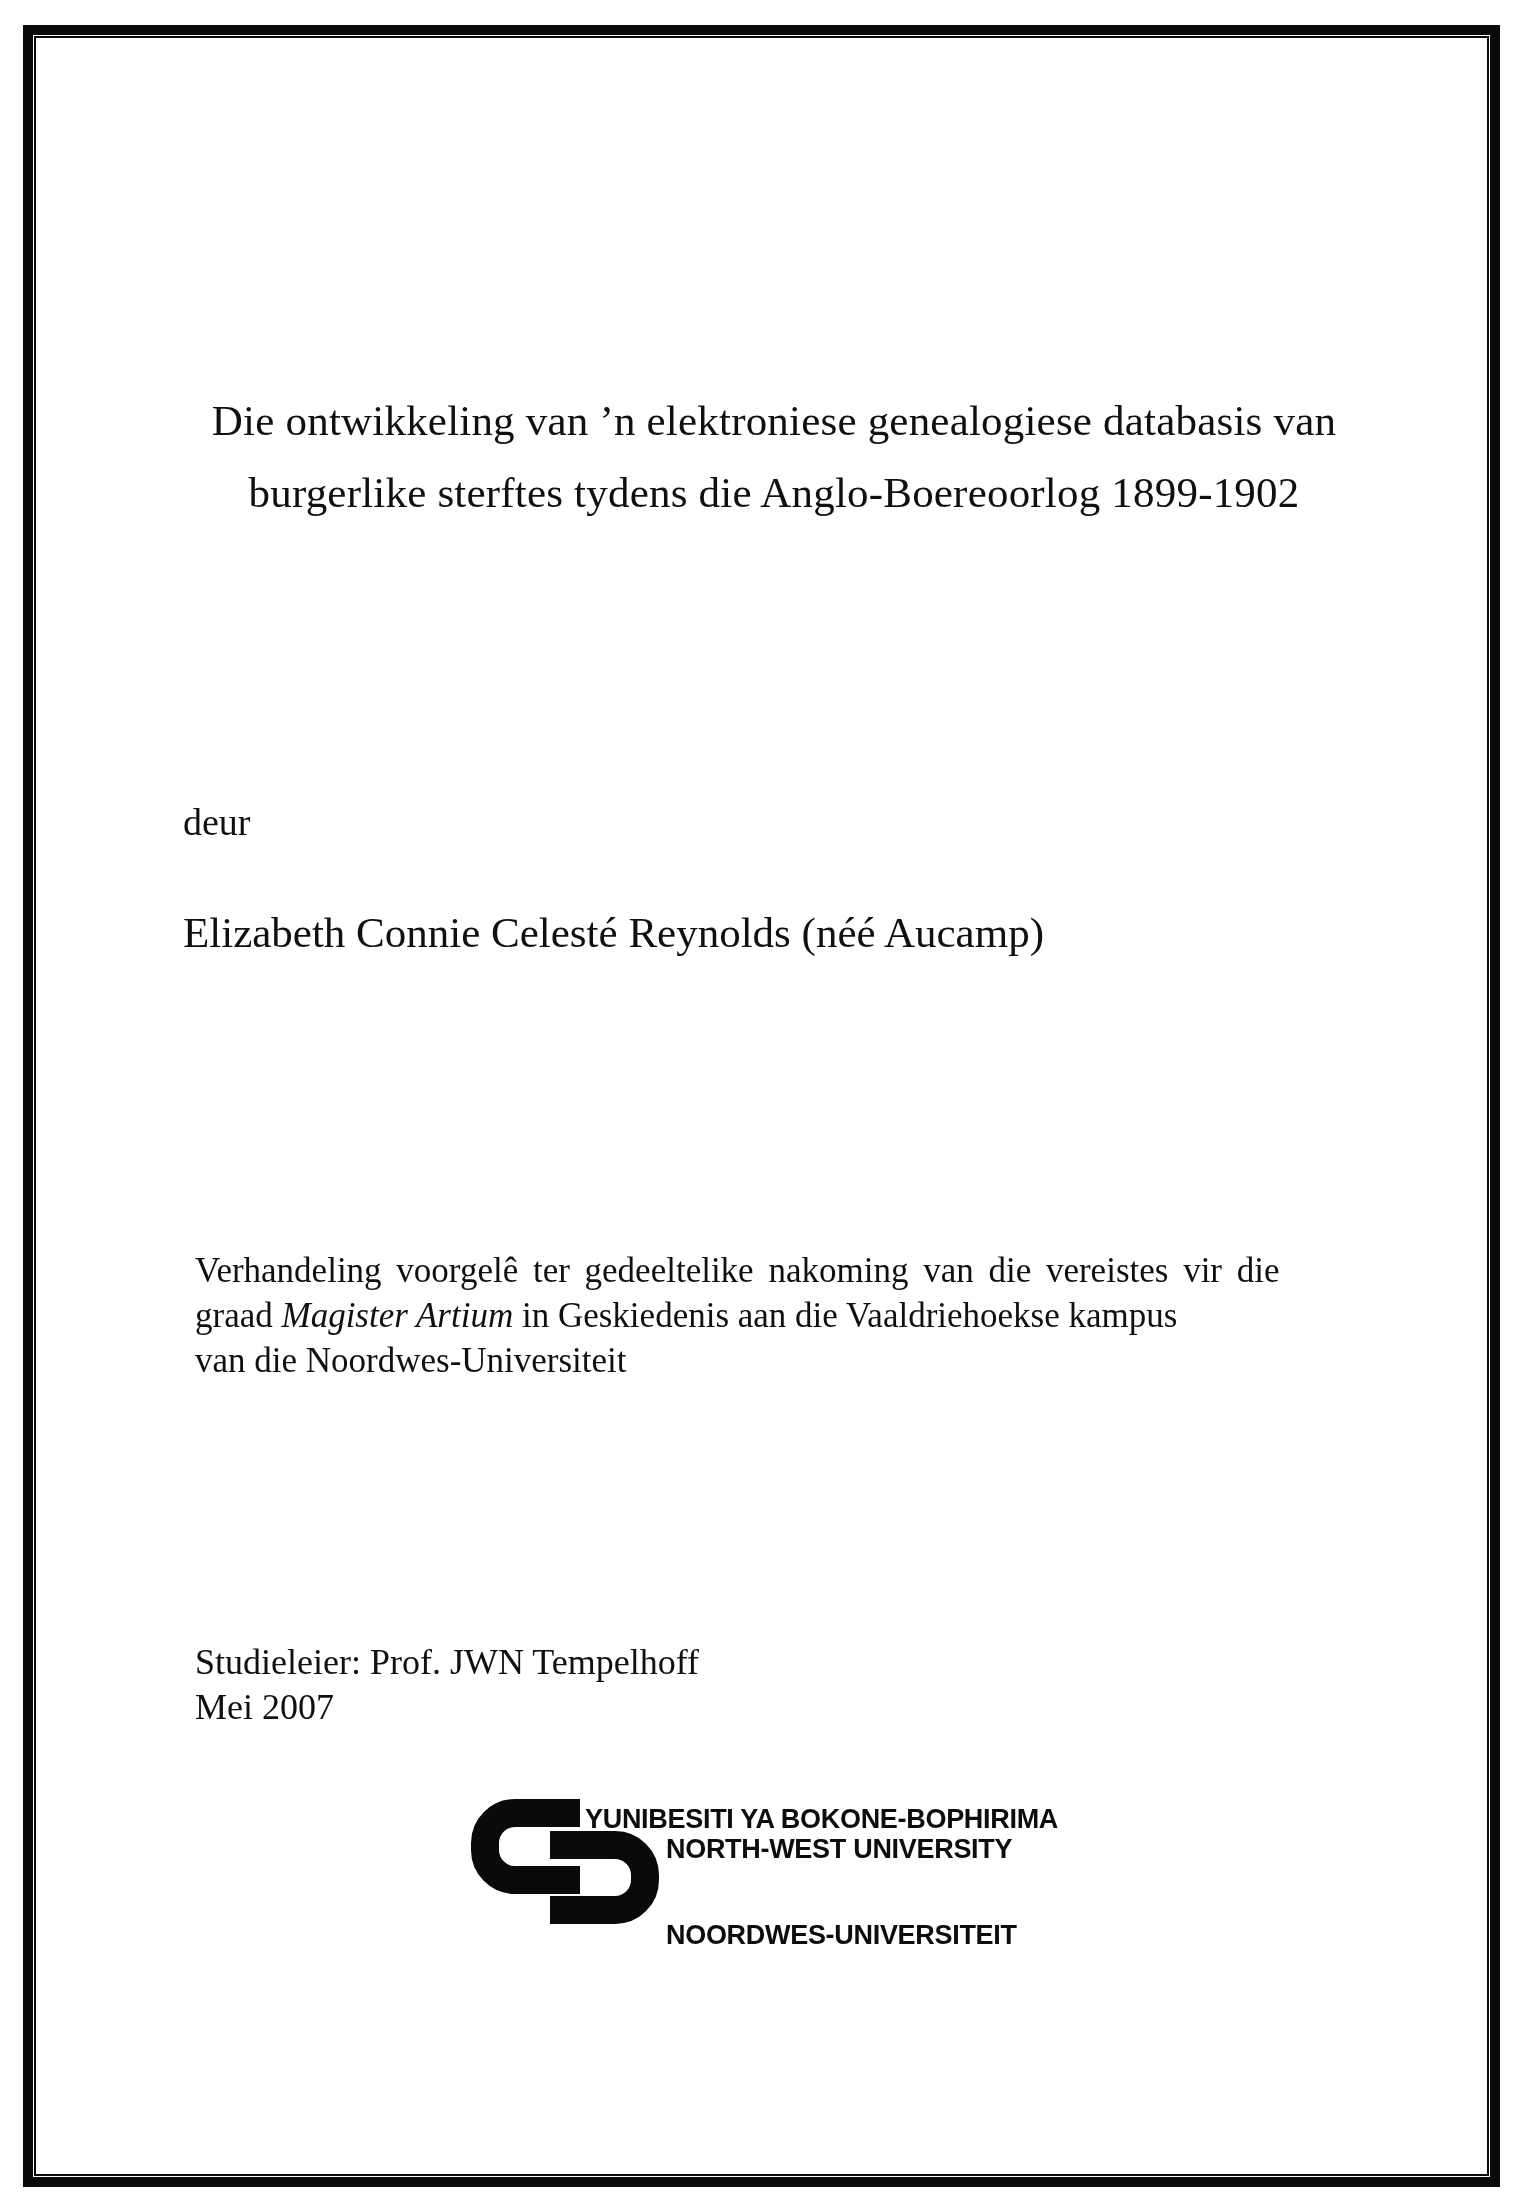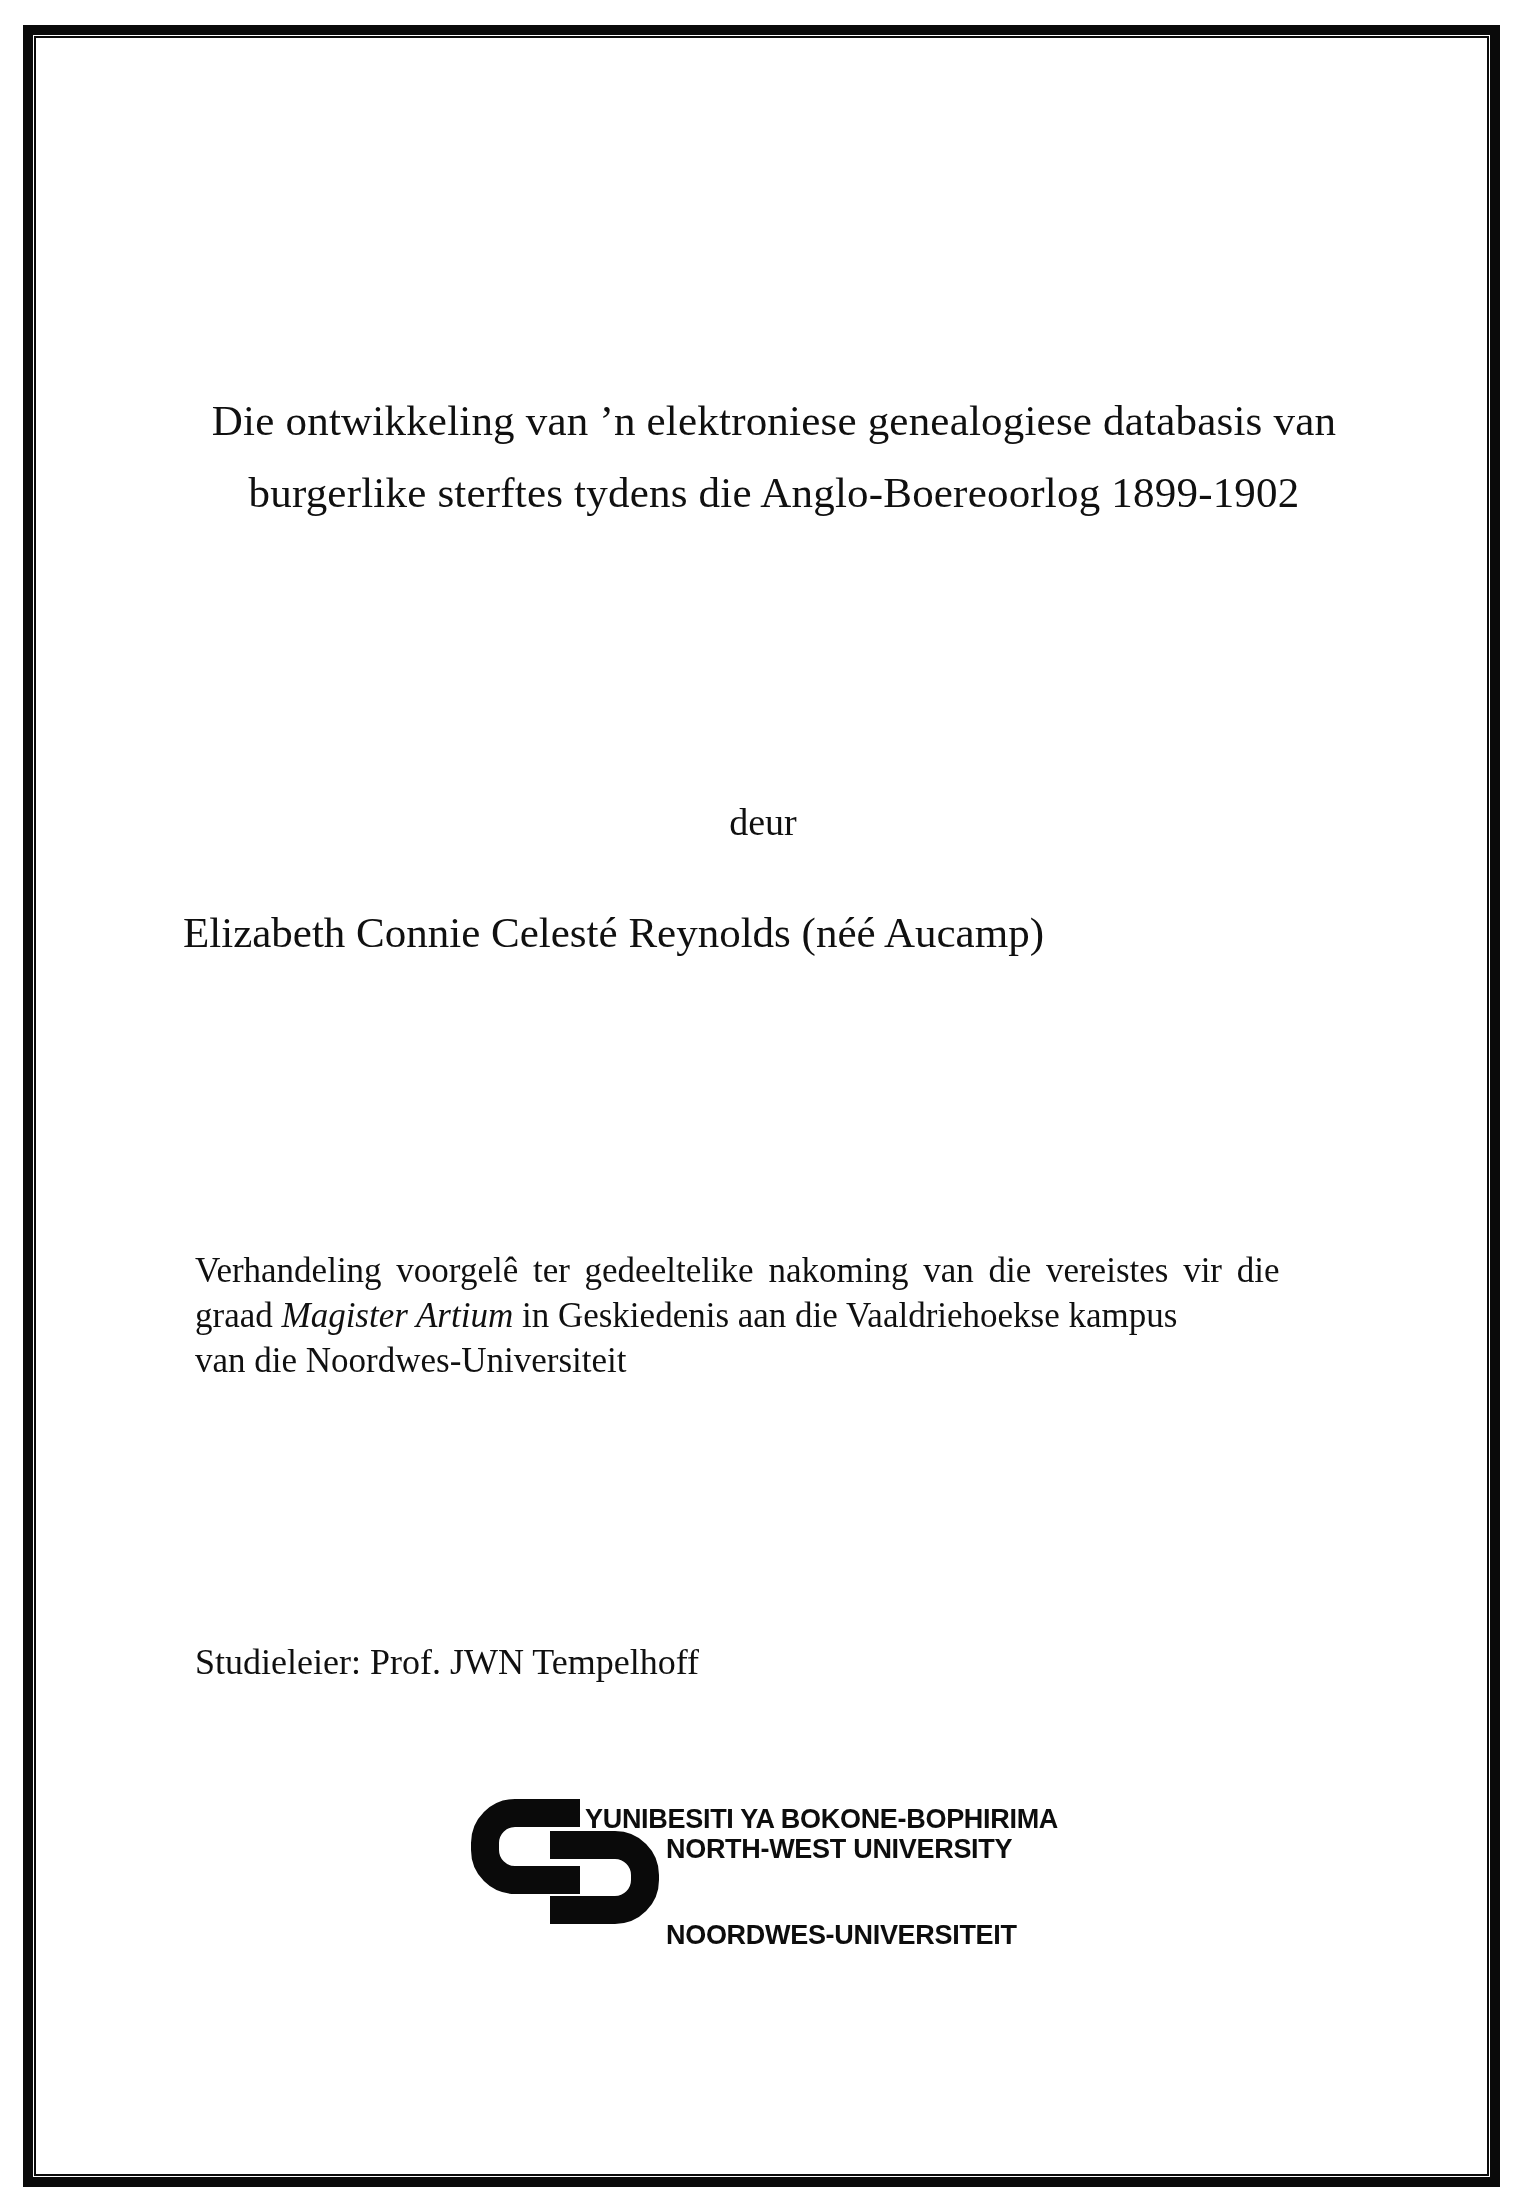--- a/index.html
+++ b/index.html
@@ -22,21 +22,21 @@
     border: 2px solid #0a0a0a;
   }
   .title-block {
     position: absolute; left: 194px; top: 385px; width: 1160px;
     text-align: center;
     font-size: 43px; line-height: 72px;
     letter-spacing: 0.2px;
   }
   .byline {
     position: absolute; left: 183px; top: 800px; width: 1160px;
-    text-align: center; font-size: 38px;
+    font-size: 38px;
   }
   .author {
     position: absolute; left: 183px; top: 908px; width: 1160px;
     text-align: left; font-size: 43px;
   }
   .desc {
     position: absolute; left: 195px; top: 1216px; width: 1165px;
     font-size: 35px; line-height: 45px; margin-top: 32px;
   }
   .desc .line-just { word-spacing: 6px; white-space: nowrap; }
@@ -79,20 +79,21 @@
 <div class="author">Elizabeth Connie Celesté Reynolds (néé Aucamp)</div>
 
 <div class="desc">
   <div class="line-just">Verhandeling voorgelê ter gedeeltelike nakoming van die vereistes vir die</div>
   <div class="line"><span>graad </span><i>Magister Artium</i><span> in Geskiedenis aan die Vaaldriehoekse kampus</span></div>
   <div class="line">van die Noordwes-Universiteit</div>
 </div>
 
 <div class="supervisor-block">
   <div>Studieleier: Prof. JWN Tempelhoff</div>
+  <div>Mei 2007</div>
 </div>
 
 <svg class="logo-mark" viewBox="0 0 192 130" xmlns="http://www.w3.org/2000/svg" aria-hidden="true">
   <path d="M 110,15 L 45,15 A 30,30 0 0 0 15,45 L 15,52 A 30,30 0 0 0 45,82 L 110,82" fill="none" stroke="#0a0a0a" stroke-width="28"></path>
   <path d="M 80,47 L 145,47 A 30,30 0 0 1 175,77 L 175,82 A 30,30 0 0 1 145,112 L 80,112" fill="none" stroke="#0a0a0a" stroke-width="28"></path>
 </svg>
 
 <div class="uni-text uni-line1">YUNIBESITI YA BOKONE-BOPHIRIMA</div>
 <div class="uni-text uni-line2">NORTH-WEST UNIVERSITY</div>
 <div class="uni-text uni-line3">NOORDWES-UNIVERSITEIT</div>

